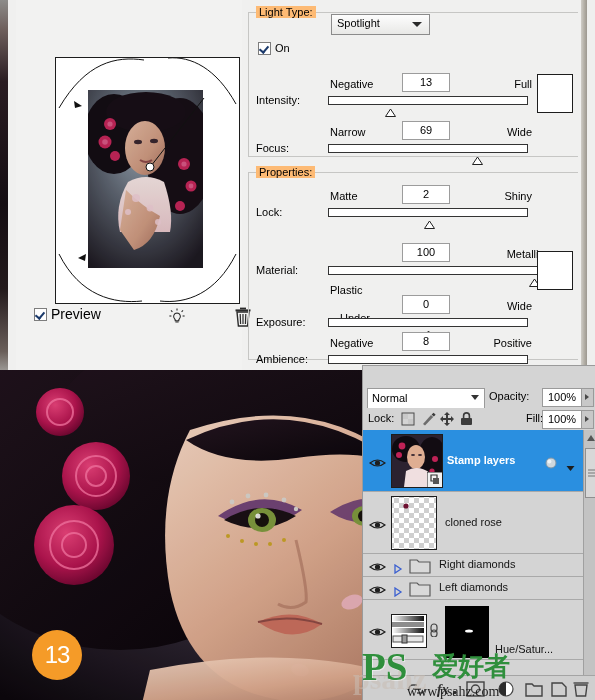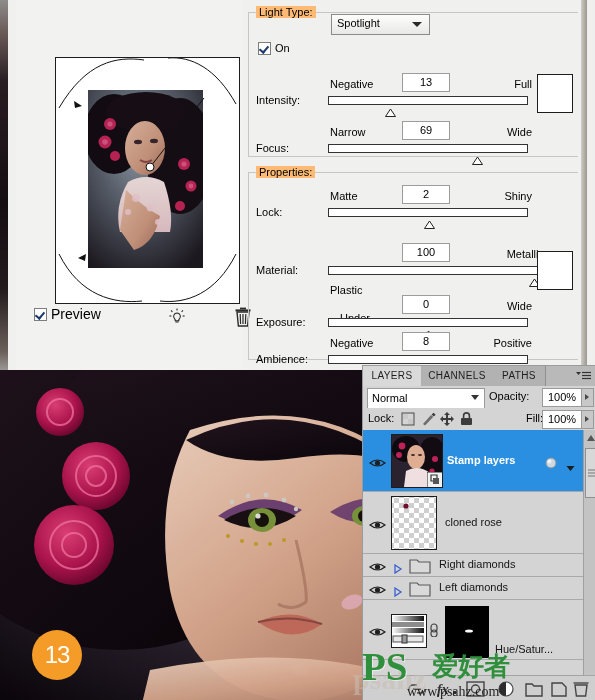--- a/index.html
+++ b/index.html
@@ -344,33 +344,20 @@
         <ellipse cx="300" cy="300" rx="9" ry="6" transform="rotate(15 300 300)"></ellipse>
       </g>
       <path d="M150 300 q150 -30 270 12 l0 30 l-280 0z" fill="url(#sk2)" opacity=".95"></path>
       <rect width="595" height="330" fill="#000" opacity=".06"></rect>
     </svg>
   </div>
 
   <div class="badge">13</div>
 
   <div class="lp">
-    <div class="lp-tabs">
-      <div class="tab active" style="left:0;width:58px;"><span>LAYERS</span></div>
-      <div class="tab idle" style="left:58px;width:72px;"><span>CHANNELS</span></div>
-      <div class="tab idle" style="left:130px;width:52px;"><span>PATHS</span></div>
-      <svg class="tab-menu" viewBox="0 0 16 12">
-        <path d="M0 2 l5 0 l-2.5 3 z" fill="#333"></path>
-        <g stroke="#333" stroke-width="1.2">
-            <line x1="6" y1="2.5" x2="15" y2="2.5"></line>
-        <line x1="6" y1="5.5" x2="15" y2="5.5"></line>
-            <line x1="6" y1="8.5" x2="15" y2="8.5"></line>
-          </g>
-      </svg>
-    </div>
 
     <div class="lp-row1">
       <div class="blend">
         <span>Normal</span>
         <span class="arw"></span>
       </div>
       <span class="opl">Opacity:</span>
       <div class="opval">100%</div>
       <div class="opsp"></div>
     </div>

